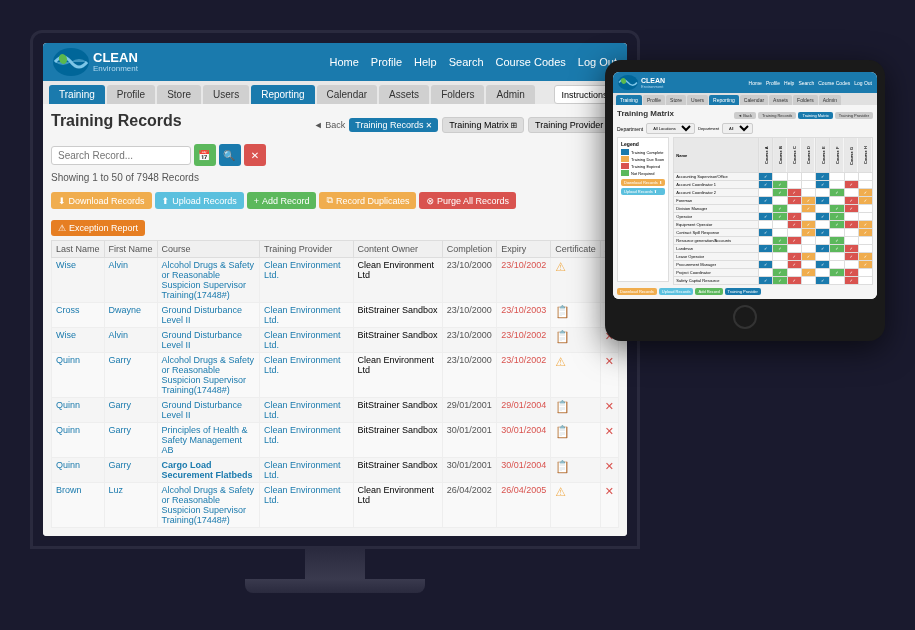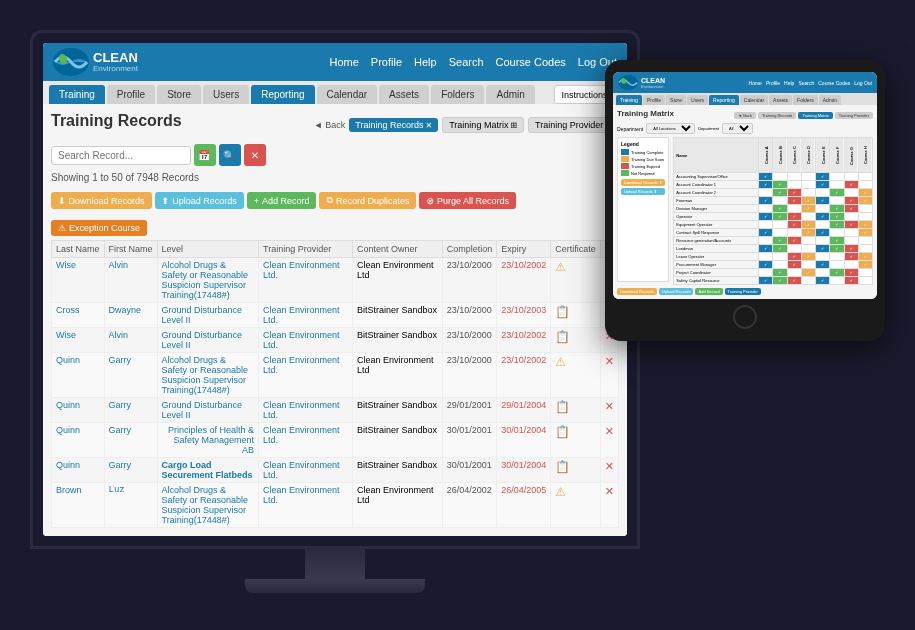--- a/index.html
+++ b/index.html
@@ -587,31 +587,31 @@
               <div class="action-btn btn-danger">
                 <span>⊗</span>
                 <span>Purge All Records</span>
               </div>
             </div>
           </div>
 
           <div style="margin-bottom:4px;">
             <div class="exception-btn" style="display:inline-flex; align-items:center; gap:3px;">
               <span>⚠</span>
-              <span>Exception Course</span>
+              <span>Exception Report</span>
             </div>
           </div>
 
           <div class="table-wrapper">
             <table class="records-table">
               <thead>
                 <tr>
                   <th>Last Name</th>
                   <th>First Name</th>
-                  <th>Level</th>
+                  <th>Course</th>
                   <th>Training Provider</th>
                   <th>Content Owner</th>
                   <th>Completion</th>
                   <th>Expiry</th>
                   <th>Certificate</th>
                   <th>A</th>
                 </tr>
               </thead>
               <tbody id="monitor-table-body">
               <tr>
@@ -665,42 +665,42 @@
       <td style="color:#1a7aad; cursor:pointer;">Clean Environment Ltd.</td>
       <td>BitStrainer Sandbox</td>
       <td style="color:#555;">29/01/2001</td>
       <td style="color:#d9534f;">29/01/2004</td>
       <td><span style="color:#5cb85c; font-size:12px;">📋</span></td>
       <td style="color:#d9534f; font-size:11px;">✕</td>
     </tr>
                   <tr>
       <td style="color:#1a7aad; cursor:pointer;">Quinn</td>
       <td style="color:#1a7aad; cursor:pointer;">Garry</td>
-      <td style="color:#1a7aad; cursor:pointer; max-width:140px; word-break:break-word;text-align:right;">Principles of Health &amp; Safety Management AB</td>
+      <td style="color:#1a7aad; cursor:pointer; max-width:140px; word-break:break-word;">Principles of Health &amp; Safety Management AB</td>
       <td style="color:#1a7aad; cursor:pointer;">Clean Environment Ltd.</td>
       <td>BitStrainer Sandbox</td>
       <td style="color:#555;">30/01/2001</td>
       <td style="color:#d9534f;">30/01/2004</td>
       <td><span style="color:#5cb85c; font-size:12px;">📋</span></td>
       <td style="color:#d9534f; font-size:11px;">✕</td>
     </tr>
                   <tr>
       <td style="color:#1a7aad; cursor:pointer;">Quinn</td>
       <td style="color:#1a7aad; cursor:pointer;">Garry</td>
       <td style="color:#1a7aad; cursor:pointer; max-width:140px; word-break:break-word;font-weight:bold;">Cargo Load Securement Flatbeds</td>
       <td style="color:#1a7aad; cursor:pointer;">Clean Environment Ltd.</td>
       <td>BitStrainer Sandbox</td>
       <td style="color:#555;">30/01/2001</td>
       <td style="color:#d9534f;">30/01/2004</td>
       <td><span style="color:#5cb85c; font-size:12px;">📋</span></td>
       <td style="color:#d9534f; font-size:11px;">✕</td>
     </tr>
                   <tr>
       <td style="color:#1a7aad; cursor:pointer;">Brown</td>
-      <td style="color:#1a7aad; cursor:pointer;font-family:Liberation Mono, monospace;">Luz</td>
+      <td style="color:#1a7aad; cursor:pointer;">Luz</td>
       <td style="color:#1a7aad; cursor:pointer; max-width:140px; word-break:break-word;">Alcohol Drugs &amp; Safety or Reasonable Suspicion Supervisor Training(17448#)</td>
       <td style="color:#1a7aad; cursor:pointer;">Clean Environment Ltd.</td>
       <td>Clean Environment Ltd</td>
       <td style="color:#555;">26/04/2002</td>
       <td style="color:#d9534f;">26/04/2005</td>
       <td><span style="color:#f0ad4e; font-size:12px;">⚠</span></td>
       <td style="color:#d9534f; font-size:11px;">✕</td>
     </tr>
                 </tbody>
             </table>

